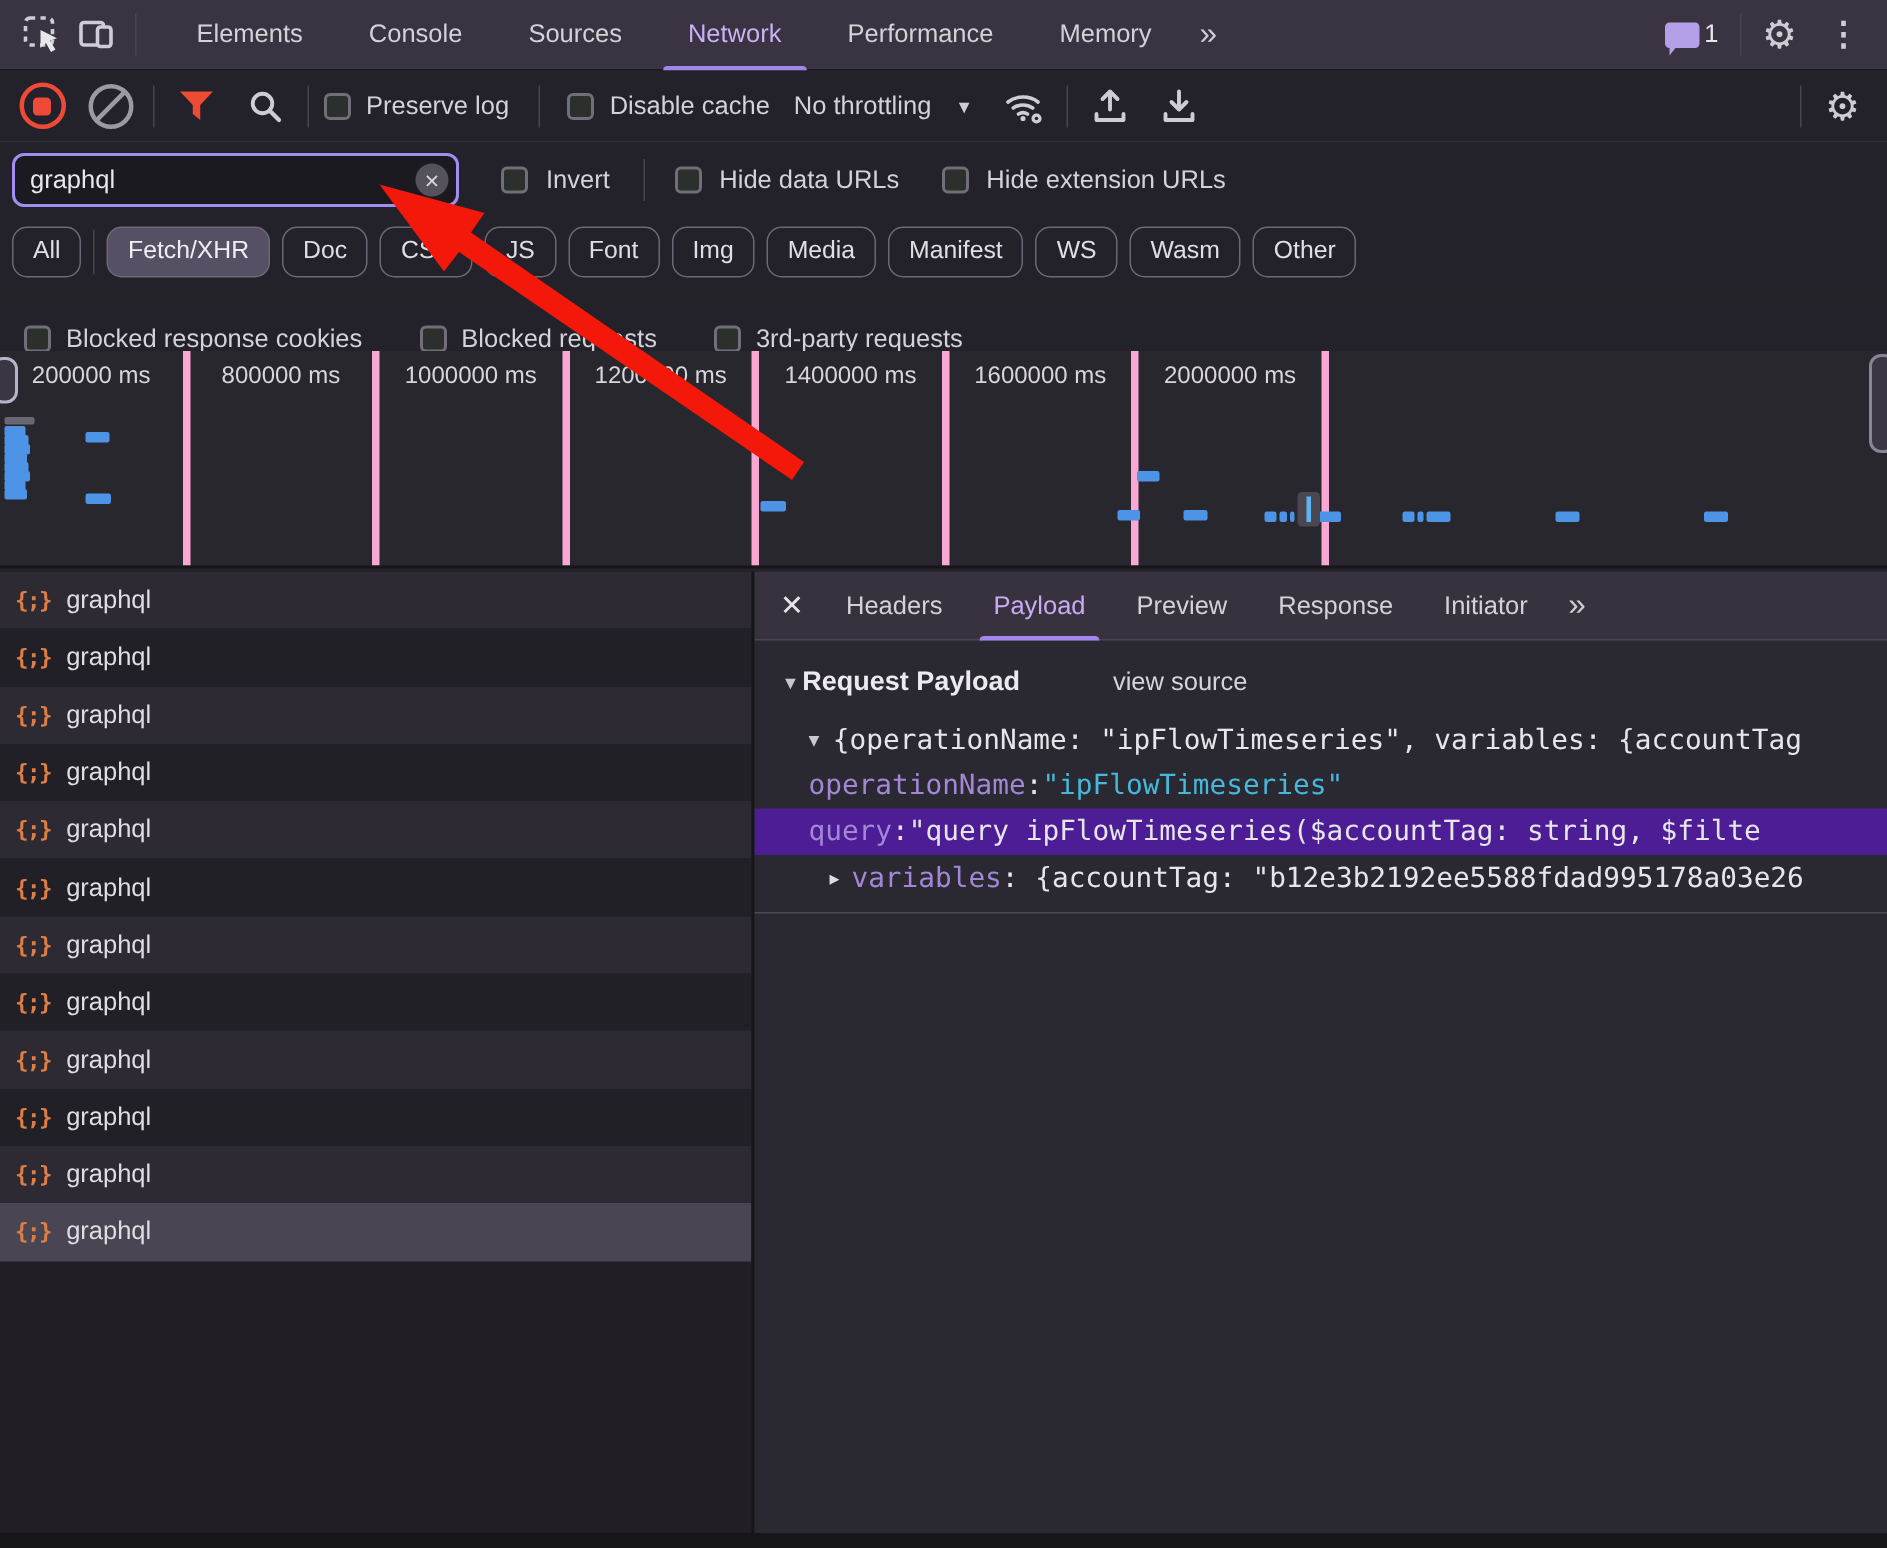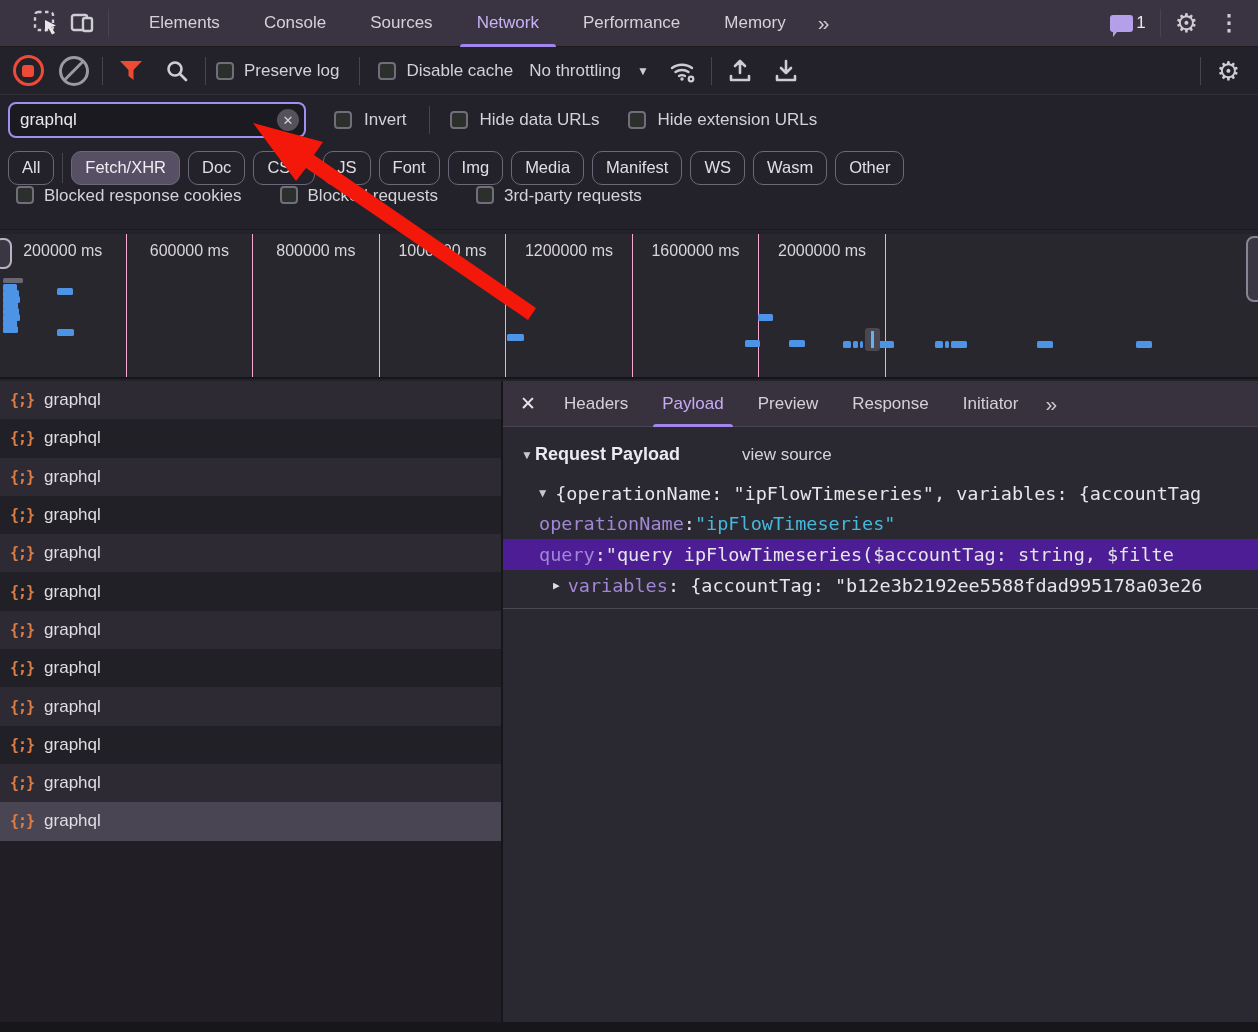--- a/index.html
+++ b/index.html
@@ -2,21 +2,21 @@
 <html><head>
 <meta charset="utf-8">
 <style>
   html,body{margin:0;padding:0}
   body{width:1258px;height:1032px;position:relative;overflow:hidden;background:#242229;
        font-family:"Liberation Sans",sans-serif;color:#d6d4da;-webkit-font-smoothing:antialiased}
   .vdiv{width:1px;height:28px;background:#47444e;flex:0 0 auto}
 
   
   .tabbar{position:absolute;left:0;top:0;width:1258px;height:47px;background:#3a3342;
-          border-bottom:1px solid #1b1a1f;display:flex;align-items:center;padding-left:28px;box-sizing:border-box}
+          border-bottom:1px solid #1b1a1f;display:flex;align-items:center;padding-left:10px;box-sizing:border-box}
   .ibtn{display:flex;align-items:center;justify-content:center;width:36px;height:36px;flex:0 0 auto}
   #main-tabs{display:flex;align-items:center;height:47px;margin-left:18px}
   .tab{height:47px;display:flex;align-items:center;padding:0 22px;font-size:17px;color:#d4d2d8;position:relative}
   .tab.active{color:#c7b2f4}
   .tab.active::after{content:"";position:absolute;left:5px;right:5px;bottom:0;height:3px;background:#a385ee;border-radius:3px 3px 0 0}
   .tab-more{font-size:21px;color:#cfcdd4;padding:0 10px;letter-spacing:-2px}
   .tb-right{margin-left:auto;display:flex;align-items:center;gap:14px;padding-right:12px}
   .bubble{width:23px;height:17px;background:#b3a0e8;border-radius:3px;position:relative}
   .bubble::after{content:"";position:absolute;left:3px;bottom:-5px;border:5px solid transparent;border-top-color:#b3a0e8;border-left-color:#b3a0e8;border-width:5px 4px}
   .bubble-count{font-size:17px;color:#e8e7ea;margin-left:-6px}
@@ -48,29 +48,29 @@
 
   
   .chiprow{position:absolute;left:0;top:145px;width:1258px;height:45px;background:#232129;
            display:flex;align-items:center;gap:8px;padding-left:8px;box-sizing:border-box}
   .chip{height:34px;padding:0 13px;border:1px solid #6d6878;border-radius:10px;display:flex;align-items:center;
         font-size:16.5px;color:#e0dee3;white-space:nowrap;box-sizing:border-box}
   .chip.sel{background:#574f63;color:#f0eef4}
   .chip-div{width:1px;height:30px;background:#47444e}
 
   
-  .checkrow{position:absolute;left:0;top:186px;width:1258px;height:44px;background:#232129;
-            border-bottom:1px solid #1b1a1f;display:flex;align-items:flex-start;gap:10px;padding-left:16px;box-sizing:border-box}
+  .checkrow{position:absolute;left:0;top:204px;width:1258px;height:44px;background:#232129;
+            border-bottom:1px solid #1b1a1f;display:flex;align-items:center;gap:10px;padding-left:16px;box-sizing:border-box}
   .grp-gap{width:18px}
 
   
   .timeline{position:absolute;left:0;top:234px;width:1258px;height:145px;background:#29272e;
             border-bottom:2px solid #161519;overflow:hidden;box-sizing:border-box}
   #tl-cols{display:flex;height:100%}
-  .tl-col{flex:0 0 126.55px;height:100%;border-right:1px solid #f9a8d4;box-sizing:border-box;
+  .tl-col{flex:0 0 126.55px;height:100%;border-right:5px solid #f9a8d4;box-sizing:border-box;
           display:flex;justify-content:center;overflow:hidden}
   .tl-label{margin-top:8px;font-size:16px;color:#d8d6db;white-space:nowrap}
   .wf-bar{position:absolute;height:7px;border-radius:1.5px;background:#4d93e6}
   .wf-bar.gray{background:#6a6772;height:5px}
   .tl-handle-left{position:absolute;left:-6px;top:4px;width:14px;height:27px;border:2px solid #b9b3c6;border-radius:8px;background:#3a3742}
   .tl-handle-right{position:absolute;right:-6px;top:2px;width:14px;height:62px;border:2px solid #8a8494;border-radius:8px;background:#3a3742}
   .tl-marker{position:absolute;background:#4a4750;border-radius:3px}
   .tl-marker i{position:absolute;left:50%;top:3px;bottom:3px;width:3px;margin-left:-1.5px;background:#5fb2f5;display:block}
 
   
@@ -264,30 +264,30 @@
   <span class="cb"></span>
   <span class="cb-label">3rd-party requests</span>
 </div>
 
 <div class="timeline">
   <div id="tl-cols">
       <div class="tl-col">
         <span class="tl-label">200000 ms</span>
       </div>
       <div class="tl-col">
-        <span class="tl-label">600000 ms</span>
-      </div>
-      <div class="tl-col">
         <span class="tl-label">800000 ms</span>
       </div>
       <div class="tl-col">
         <span class="tl-label">1000000 ms</span>
       </div>
       <div class="tl-col">
         <span class="tl-label">1200000 ms</span>
+      </div>
+      <div class="tl-col">
+        <span class="tl-label">1400000 ms</span>
       </div>
       <div class="tl-col">
         <span class="tl-label">1600000 ms</span>
       </div>
       <div class="tl-col">
         <span class="tl-label">2000000 ms</span>
       </div>
     </div>
   <div id="wf-bars">
       <div class="wf-bar gray" style="left: 3px; top: 44px; width: 20px;"></div>

